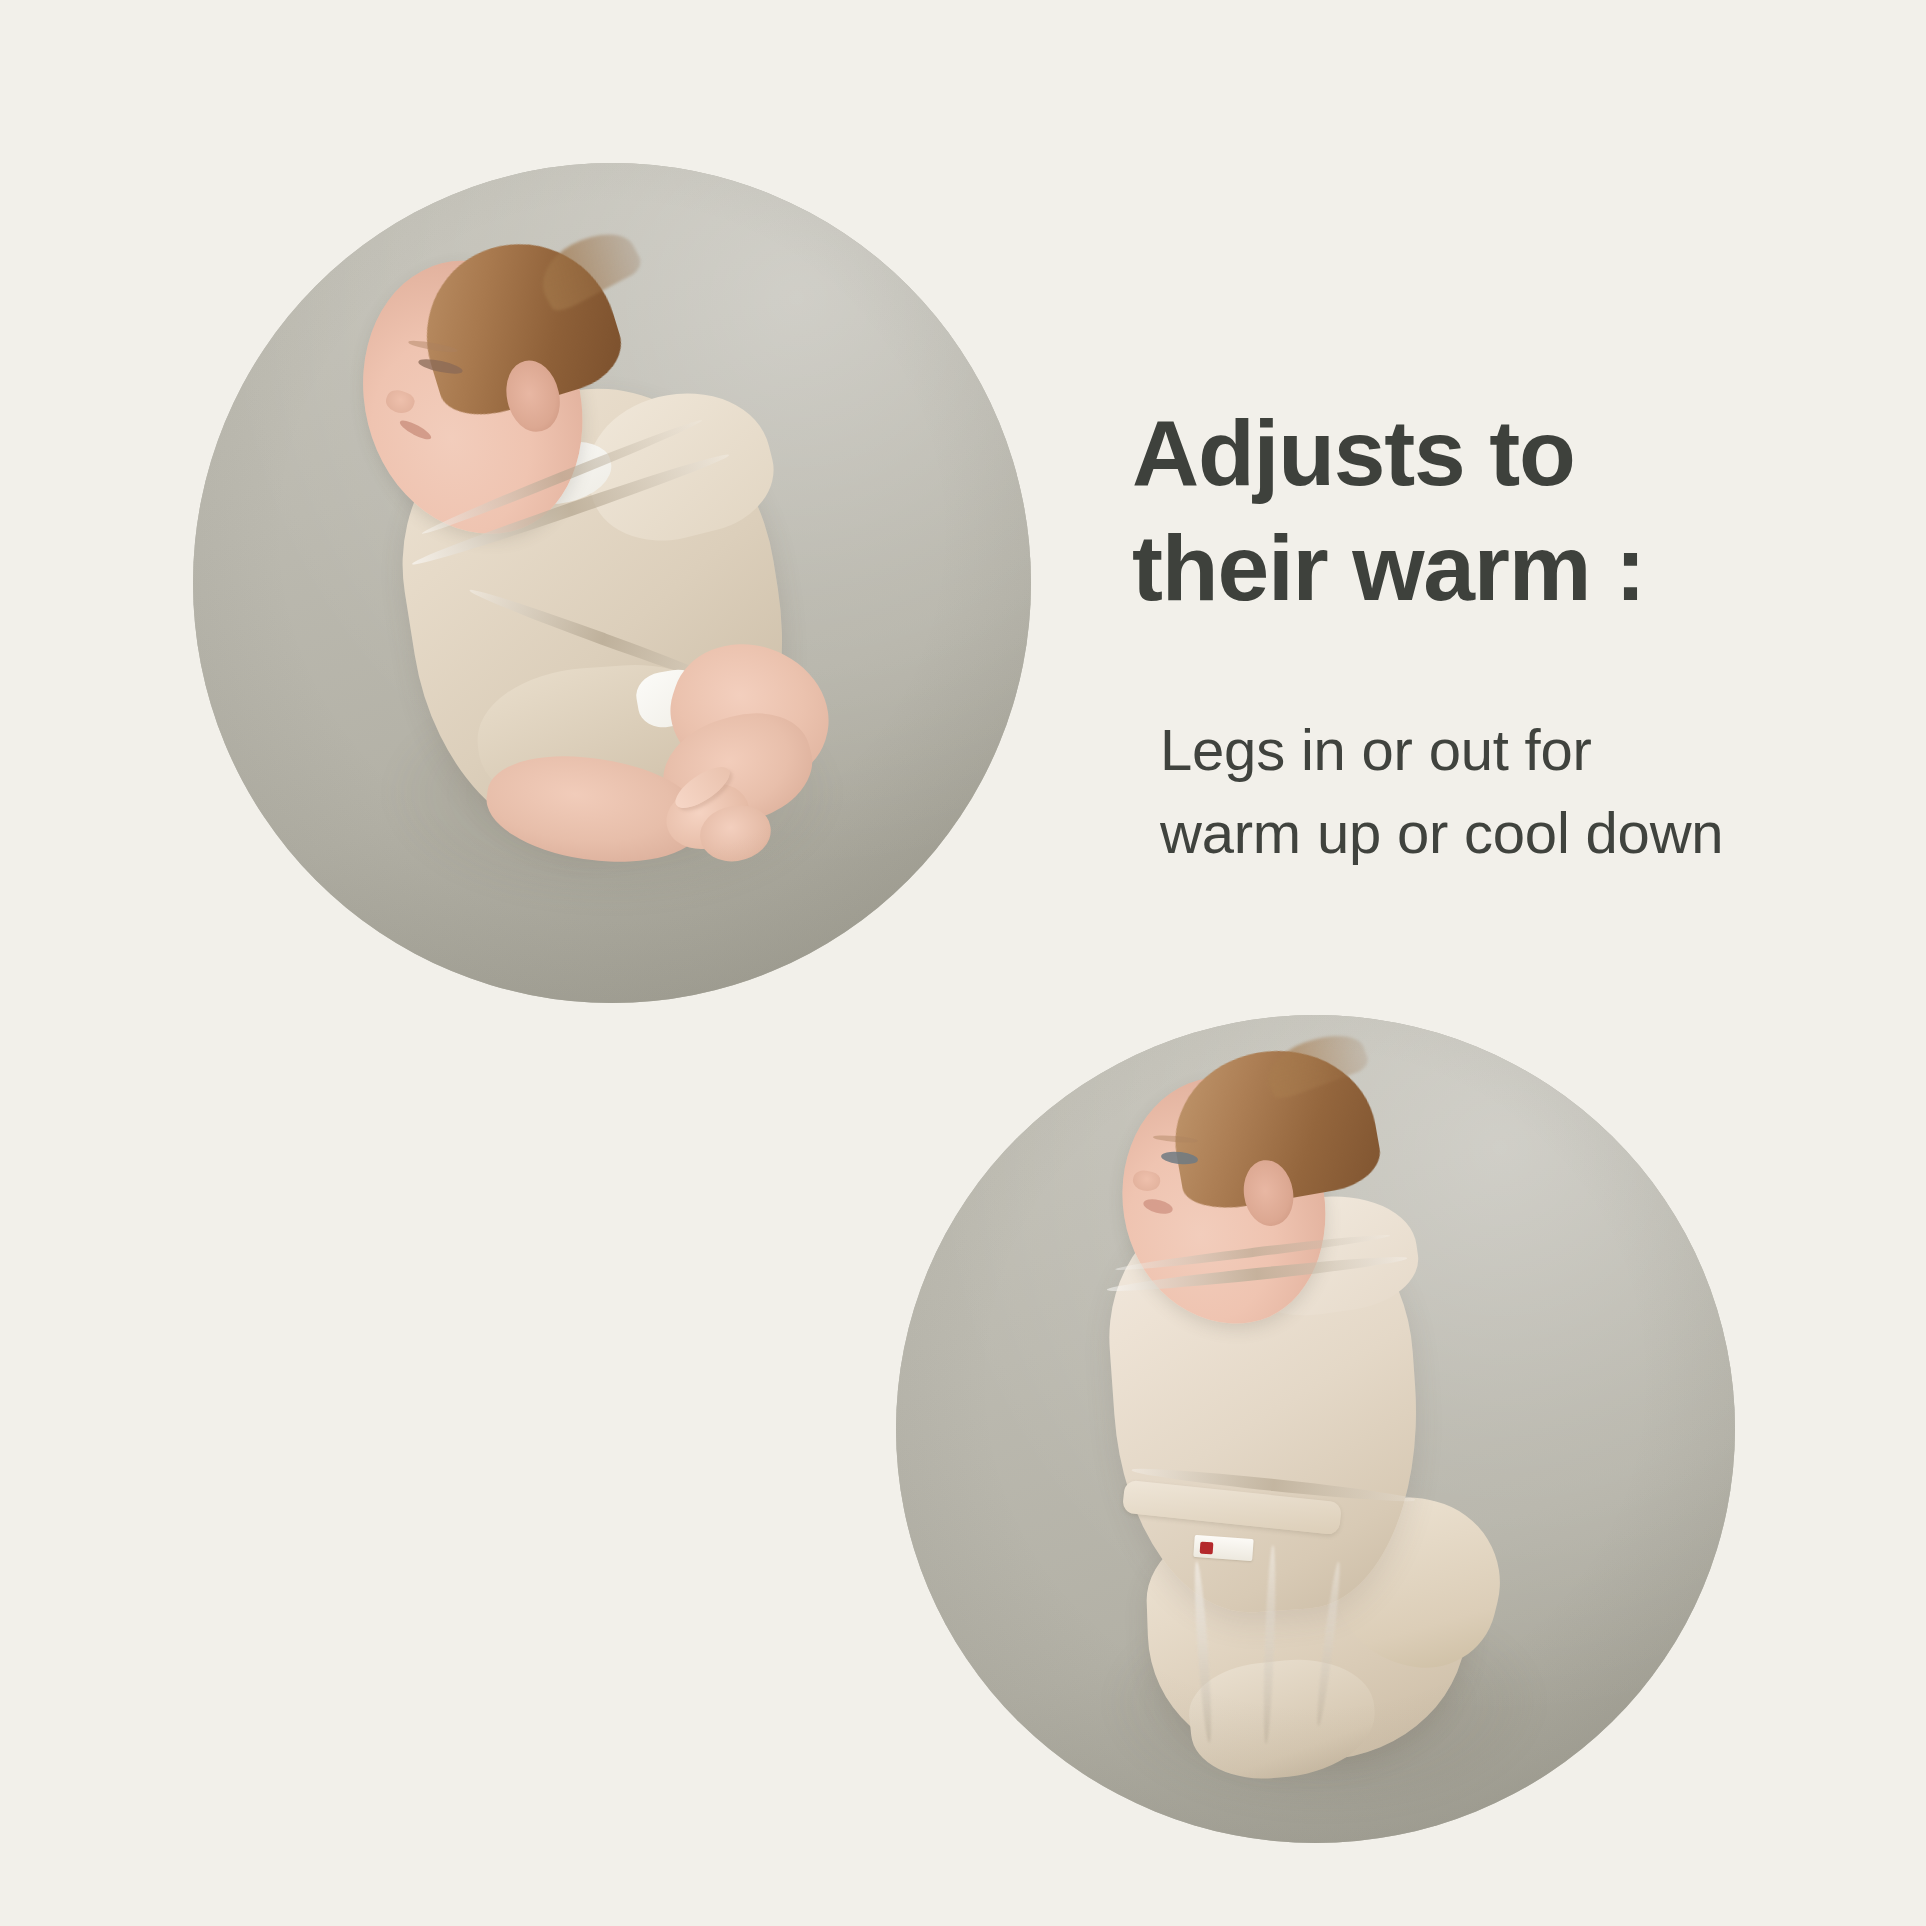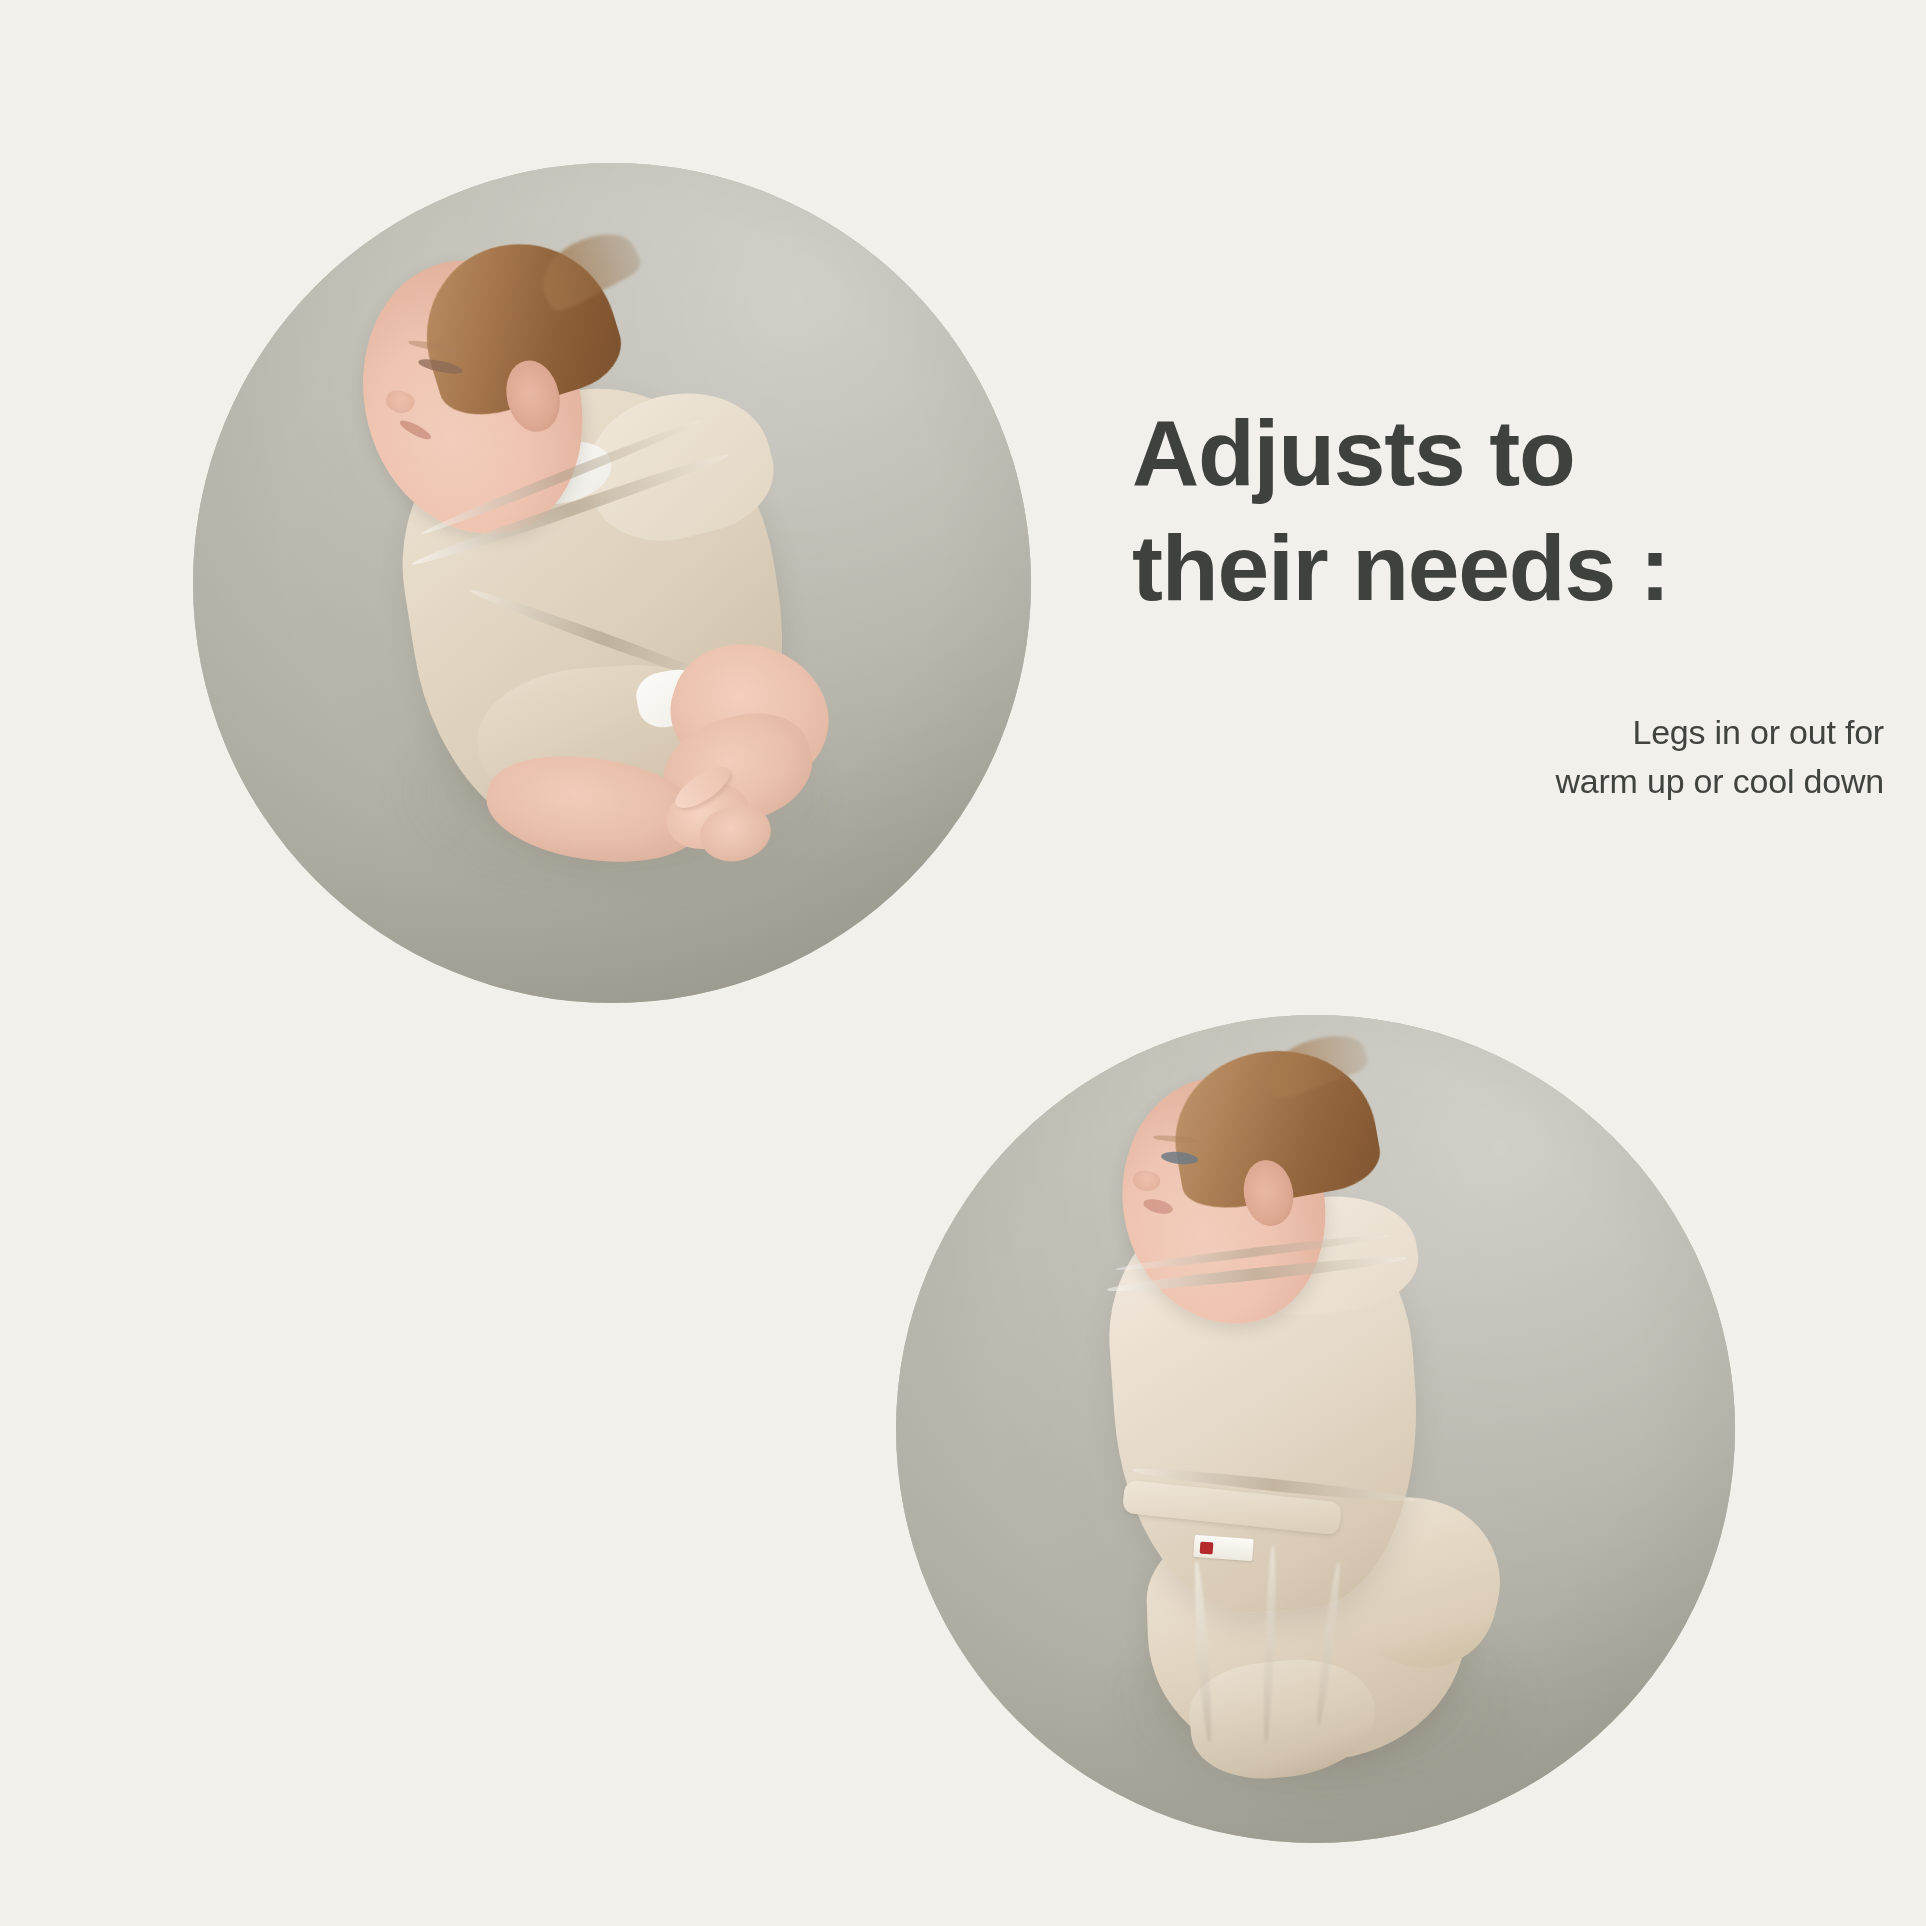--- a/index.html
+++ b/index.html
@@ -461,27 +461,26 @@
     margin: 0;
     font-size: 93px;
     font-weight: 700;
     line-height: 1.24;
     letter-spacing: -1.2px;
     color: #3E413C;
     white-space: pre-line;
   }
   .subhead {
     margin: 81px 0 0 28px;
-    font-size: 34px;
+    font-size: 58px;
     font-weight: 400;
     line-height: 1.44;
     letter-spacing: -0.2px;
     color: #40433E;
     white-space: pre-line;
-    text-align: right;
   }
 </style>
 </head>
 <body>
 
 <div class="stage">
 
   <div class="photo-circle" id="circle-top">
     <div class="backdrop"></div>
 
@@ -513,21 +512,21 @@
       <div class="t-foot-a"></div>
       <div class="t-foot-b"></div>
       <div class="t-toes"></div>
     </div>
 
     <div class="vignette"></div>
   </div>
 
   <div class="text-block">
     <h1 class="headline">Adjusts to
-their needs :</h1>
+their warm :</h1>
     <p class="subhead">Legs in or out for
 warm up or cool down</p>
   </div>
 
   <div class="photo-circle" id="circle-bottom">
     <div class="backdrop"></div>
 
     <div class="baby">
       <div class="soft-shadow" style="left:26%;top:70%;width:50%;height:26%;"></div>
 

